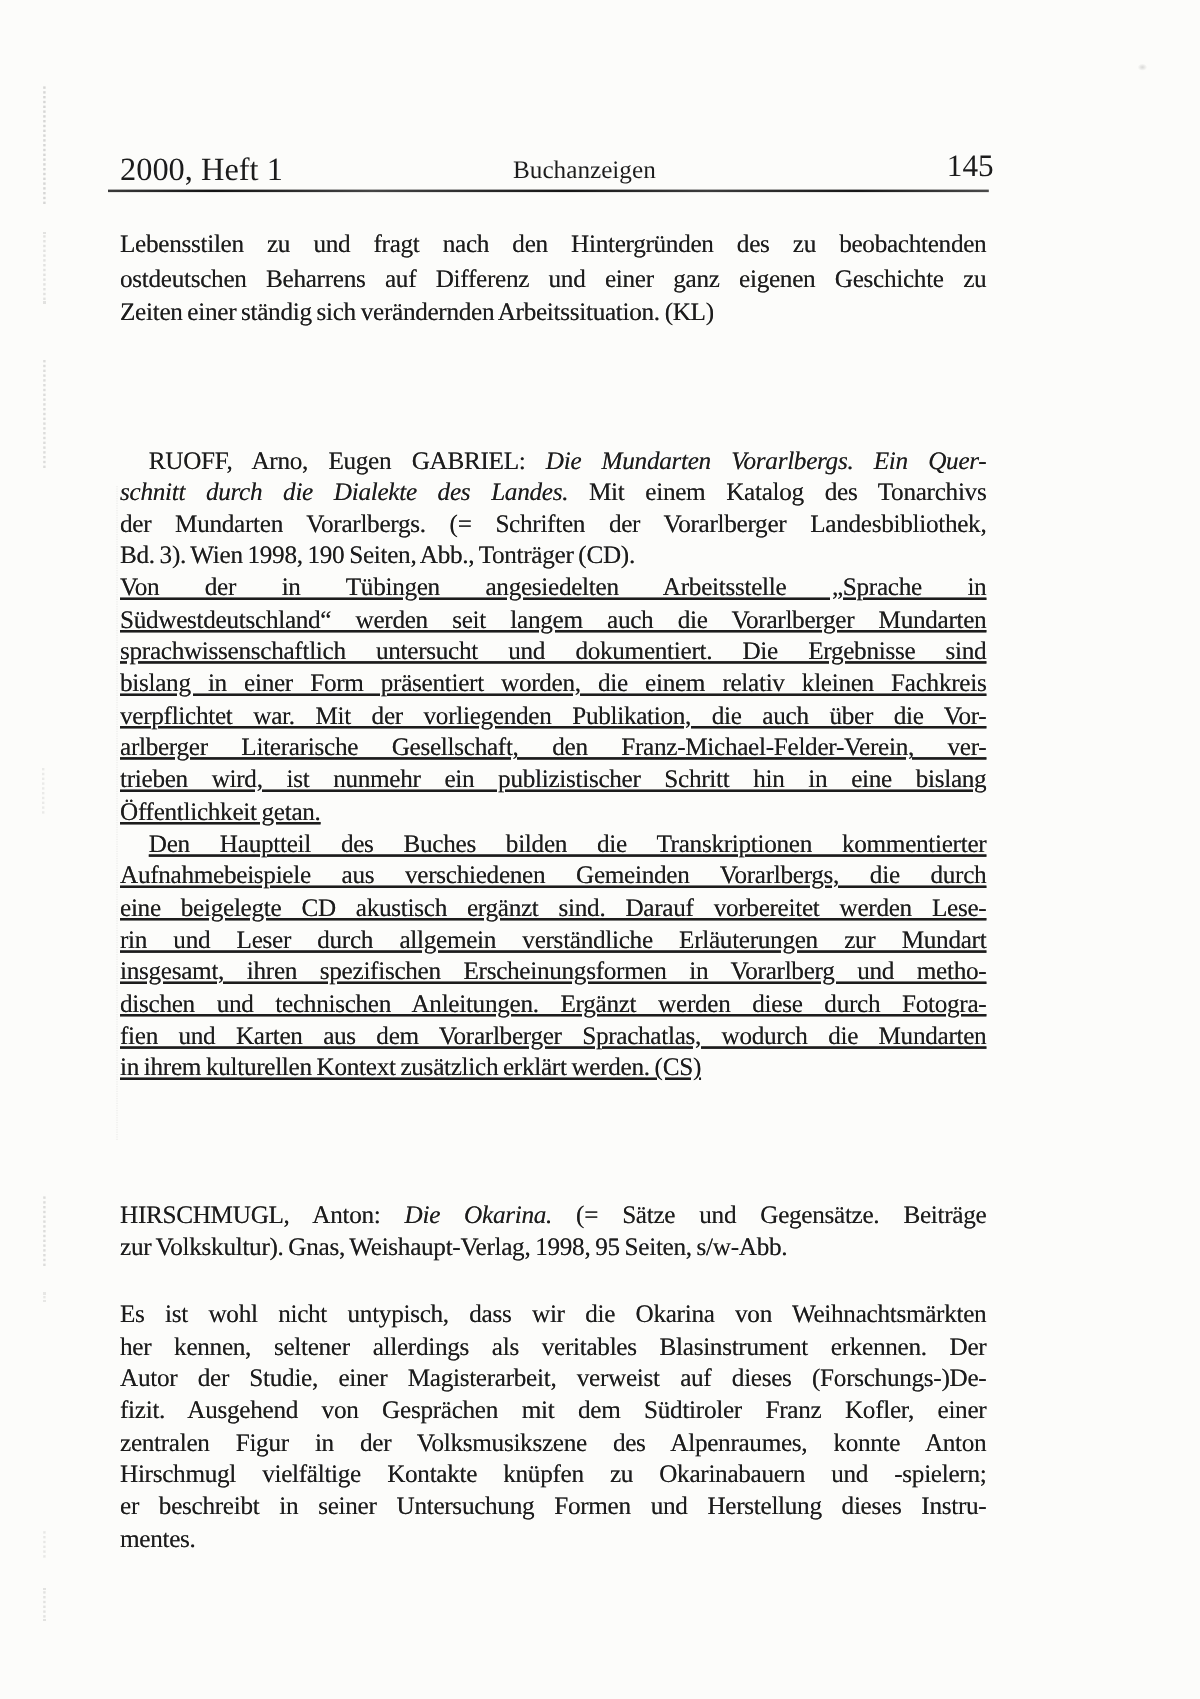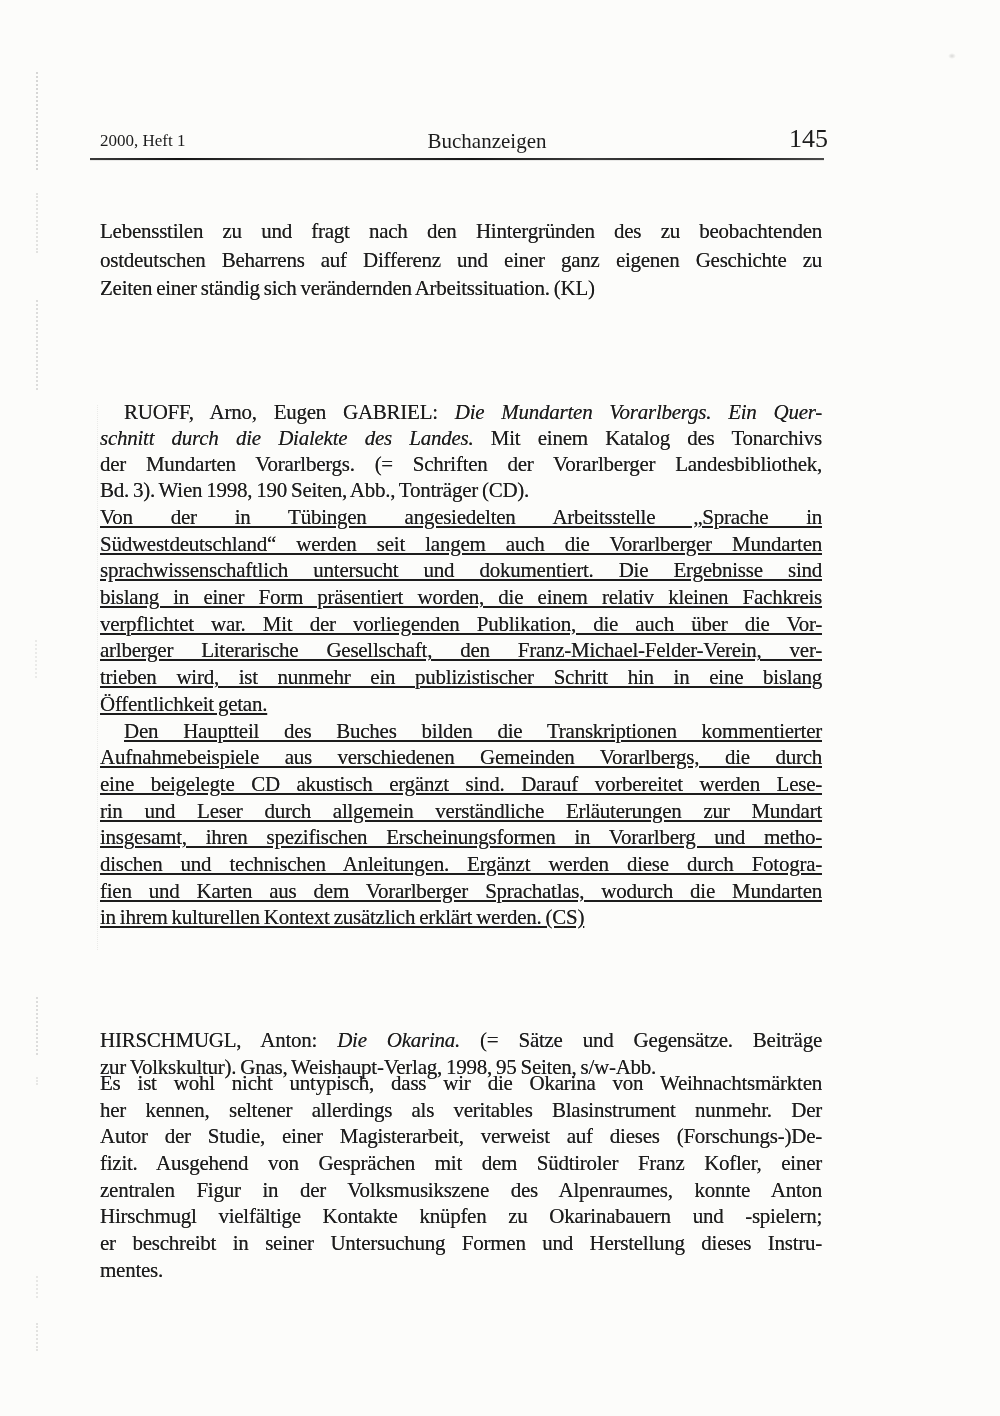--- a/index.html
+++ b/index.html
@@ -3,34 +3,34 @@
 <meta charset="utf-8">
 <style>
   html,body{margin:0;padding:0;background:#e8e8e8;}
   .page{
     position:relative;width:1000px;height:1416px;margin:0 auto;
     background:#fcfcfa;overflow:hidden;
     font-family:"Liberation Serif","DejaVu Serif",serif;
     color:#1c1c1c;
   }
   
-  .hdr-left{position:absolute;left:100px;top:130px;font-size:17px;line-height:22px;}
+  .hdr-left{position:absolute;left:100px;top:130px;font-size:27px;line-height:22px;}
   .hdr-center{position:absolute;left:100px;top:130px;width:722px;text-align:center;
     transform:translateX(26px);font-size:21px;line-height:22px;}
   .hdr-right{position:absolute;right:172px;top:125px;font-size:26px;line-height:27px;}
   .rule{position:absolute;left:90px;top:158px;width:734px;height:2px;
     background:linear-gradient(90deg,#3a3a3a 0%,#141414 12%,#454545 30%,#161616 52%,#3d3d3d 68%,#181818 85%,#4a4a4a 100%);
     box-shadow:0 0.5px 0 rgba(0,0,0,0.15);}
   
-  .sec{position:absolute;left:100px;width:722px;margin-top:28px;}
+  .sec{position:absolute;left:100px;width:722px;}
   #sec0{top:189px;--lh:28.5px;}
   #sec1{top:371px;--lh:26px;}
   #sec2{top:476px;text-decoration:underline;--lh:26.7px;}
   #sec3{top:999px;--lh:27px;}
-  #sec4{top:1042px;--lh:26.7px;}
+  #sec4{top:1082px;--lh:26.7px;}
   .ln{
     height:var(--lh);line-height:var(--lh);
     font-size:21px;letter-spacing:-0.25px;word-spacing:-1px;
     text-align:justify;text-align-last:left;white-space:normal;
     text-shadow:0 0 0.55px rgba(28,28,28,0.72);
   }
   .ln.jl{text-align-last:justify;}
   .ln.ind{text-indent:24px;}
   .it{font-style:italic;}
   
@@ -97,21 +97,21 @@
     </section>
   <section class="sec" id="sec3">
       <div>
         <div class="ln jl"><span>HIRSCHMUGL, Anton: </span><span class="it">Die Okarina.</span><span> (= Sätze und Gegensätze. Beiträge</span></div>
         <div class="ln"><span>zur Volkskultur). Gnas, Weishaupt-Verlag, 1998, 95 Seiten, s/w-Abb.</span></div>
       </div>
     </section>
   <section class="sec" id="sec4">
       <div>
         <div class="ln jl"><span>Es ist wohl nicht untypisch, dass wir die Okarina von Weihnachtsmärkten</span></div>
-        <div class="ln jl"><span>her kennen, seltener allerdings als veritables Blasinstrument nunmehr. Der</span></div>
+        <div class="ln jl"><span>her kennen, seltener allerdings als veritables Blasinstrument erkennen. Der</span></div>
         <div class="ln jl"><span>Autor der Studie, einer Magisterarbeit, verweist auf dieses (Forschungs-)De-</span></div>
         <div class="ln jl"><span>fizit. Ausgehend von Gesprächen mit dem Südtiroler Franz Kofler, einer</span></div>
         <div class="ln jl"><span>zentralen Figur in der Volksmusikszene des Alpenraumes, konnte Anton</span></div>
         <div class="ln jl"><span>Hirschmugl vielfältige Kontakte knüpfen zu Okarinabauern und -spielern;</span></div>
         <div class="ln jl"><span>er beschreibt in seiner Untersuchung Formen und Herstellung dieses Instru-</span></div>
         <div class="ln"><span>mentes.</span></div>
       </div>
     </section>
 
   <div class="dots d1"></div>

